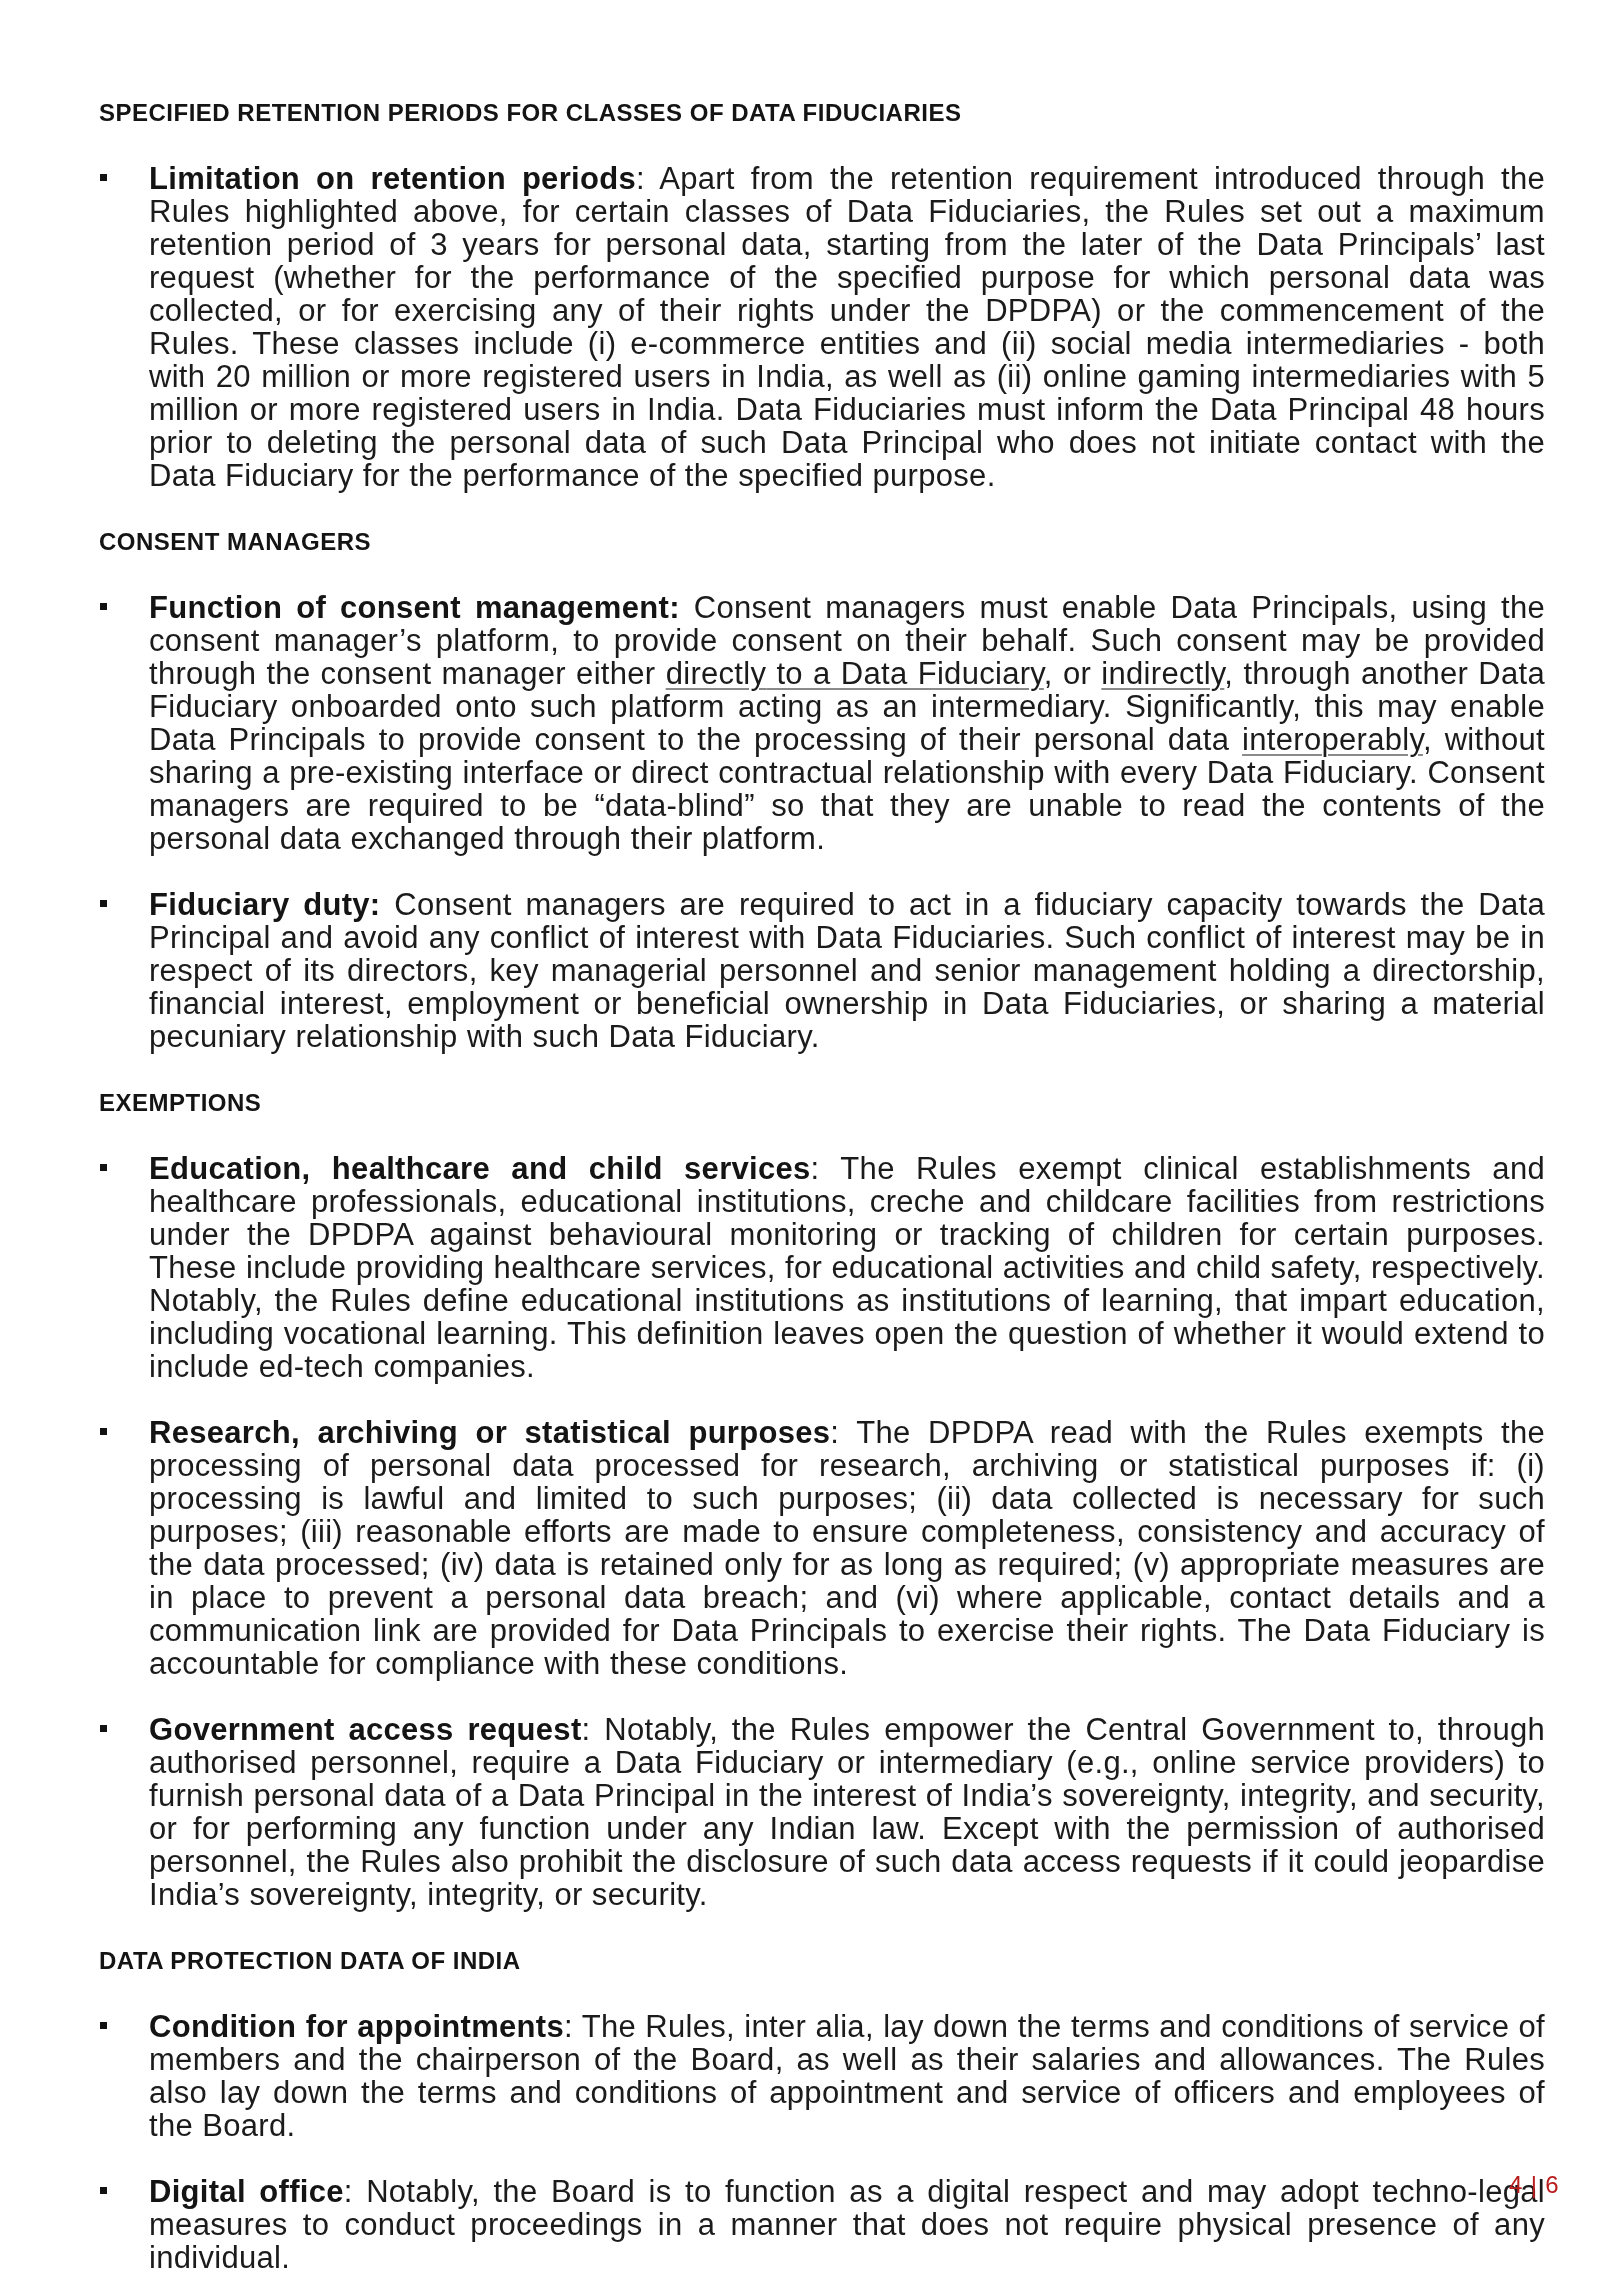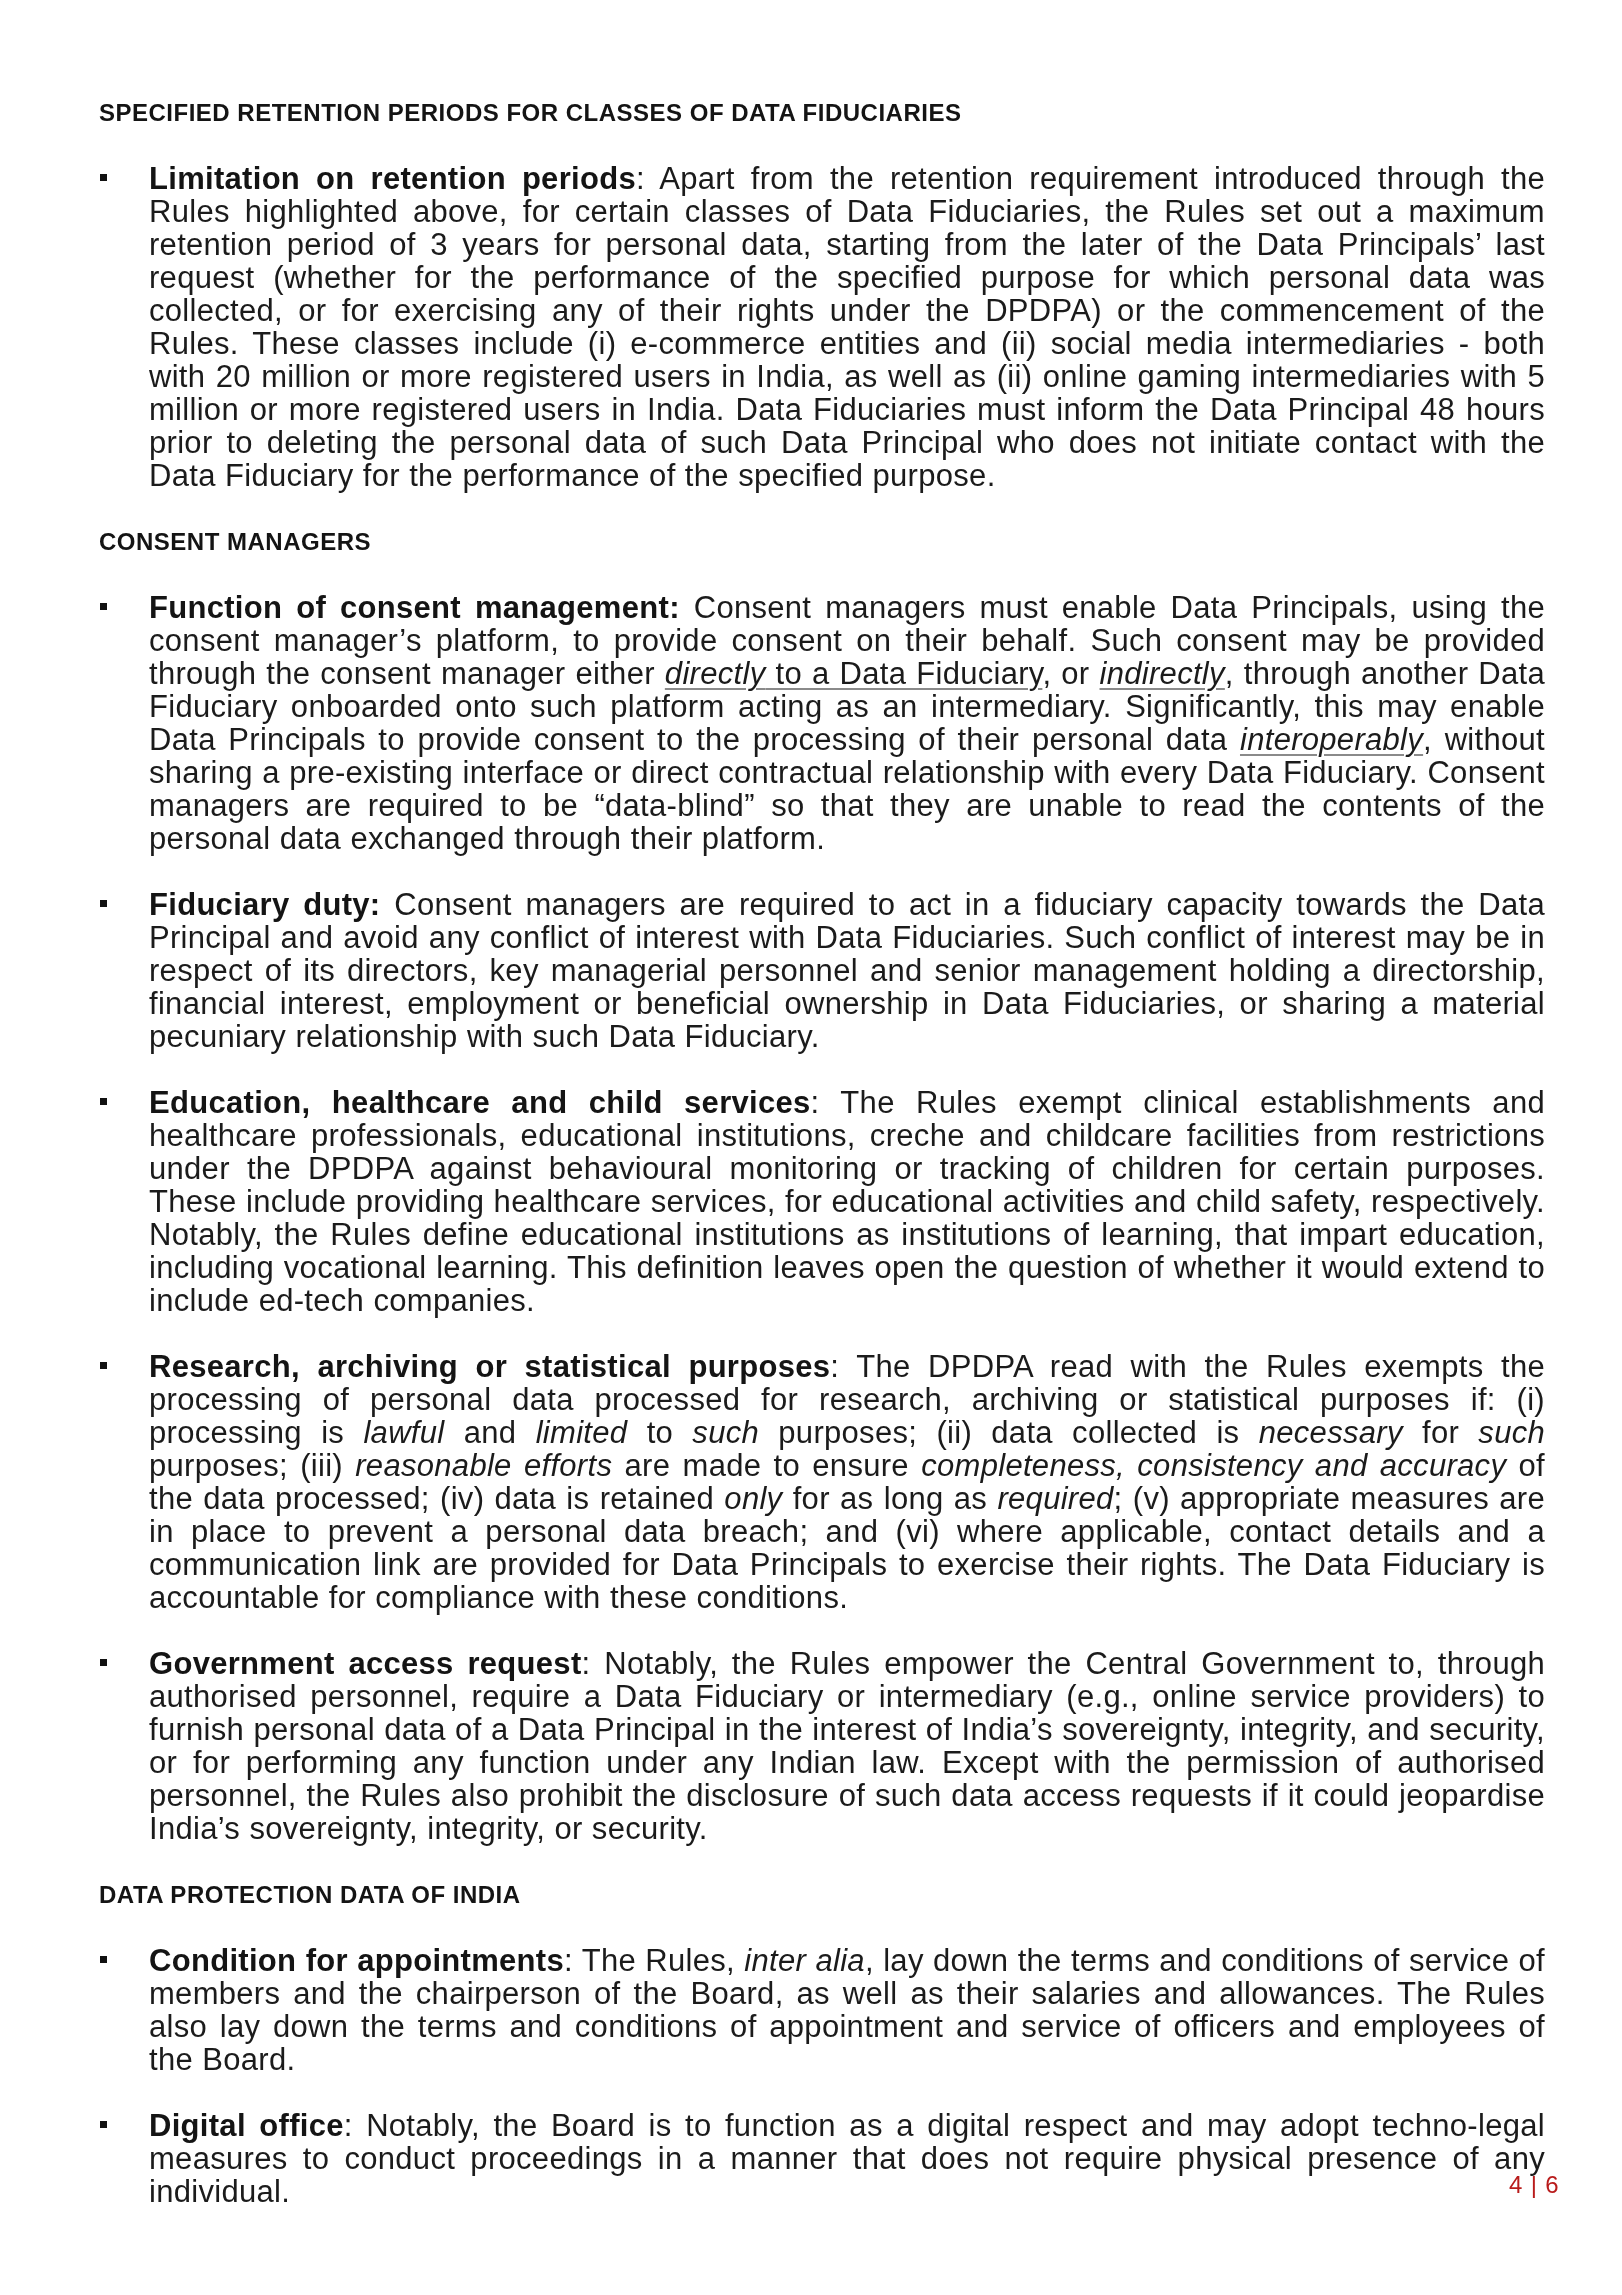--- a/index.html
+++ b/index.html
@@ -51,21 +51,21 @@
       left: 0.8px;
       top: 12px;
       width: 6.8px;
       height: 6.8px;
       background: #111111;
     }
     .bullet-title {
       font-weight: 700;
       color: #141414;
     }
-    .it { font-style: italic; }
+    .it { }
     .ul {
       text-decoration: underline;
       text-decoration-color: #8a8a8a;
       text-underline-offset: 4.2px;
       text-decoration-thickness: 1.7px;
     }
     .section + .section { margin-top: 12px; }
     .page-number {
       position: absolute;
       left: 1509px;
@@ -97,20 +97,21 @@
         <span class="bullet-marker"></span>
         <span class="bullet-title">Function of consent management:</span><span class="bullet-body"><span> Consent managers must enable Data Principals, using the consent manager’s platform, to provide consent on their behalf. Such consent may be provided through the consent manager either </span><span class="it ul">directly</span><span class="ul"> to a Data Fiduciary</span><span>, or </span><span class="it ul">indirectly</span><span>, through another Data Fiduciary onboarded onto such platform acting as an intermediary. Significantly, this may enable Data Principals to provide consent to the processing of their personal data </span><span class="it ul">interoperably</span><span>, without sharing a pre-existing interface or direct contractual relationship with every Data Fiduciary. Consent managers are required to be “data-blind” so that they are unable to read the contents of the personal data exchanged through their platform.</span></span>
       </div>
       <div class="bullet">
         <span class="bullet-marker"></span>
         <span class="bullet-title">Fiduciary duty:</span><span class="bullet-body"><span> Consent managers are required to act in a fiduciary capacity towards the Data Principal and avoid any conflict of interest with Data Fiduciaries. Such conflict of interest may be in respect of its directors, key managerial personnel and senior management holding a directorship, financial interest, employment or beneficial ownership in Data Fiduciaries, or sharing a material pecuniary relationship with such Data Fiduciary.</span></span>
       </div>
     </div>
 
     <div class="section">
+      <div class="section-heading">EXEMPTIONS</div>
       <div class="bullet">
         <span class="bullet-marker"></span>
         <span class="bullet-title">Education, healthcare and child services</span><span class="bullet-body"><span>: The Rules exempt clinical establishments and healthcare professionals, educational institutions, creche and childcare facilities from restrictions under the DPDPA against behavioural monitoring or tracking of children for certain purposes. These include providing healthcare services, for educational activities and child safety, respectively. Notably, the Rules define educational institutions as institutions of learning, that impart education, including vocational learning. This definition leaves open the question of whether it would extend to include ed-tech companies.</span></span>
       </div>
       <div class="bullet">
         <span class="bullet-marker"></span>
         <span class="bullet-title">Research, archiving or statistical purposes</span><span class="bullet-body"><span>: The DPDPA read with the Rules exempts the processing of personal data processed for research, archiving or statistical purposes if: (i) processing is </span><span class="it">lawful</span><span> and </span><span class="it">limited</span><span> to </span><span class="it">such</span><span> purposes; (ii) data collected is </span><span class="it">necessary</span><span> for </span><span class="it">such</span><span> purposes; (iii) </span><span class="it">reasonable efforts</span><span> are made to ensure </span><span class="it">completeness, consistency and accuracy</span><span> of the data processed; (iv) data is retained </span><span class="it">only</span><span> for as long as </span><span class="it">required</span><span>; (v) appropriate measures are in place to prevent a personal data breach; and (vi) where applicable, contact details and a communication link are provided for Data Principals to exercise their rights. The Data Fiduciary is accountable for compliance with these conditions.</span></span>
       </div>
     </div>
 

